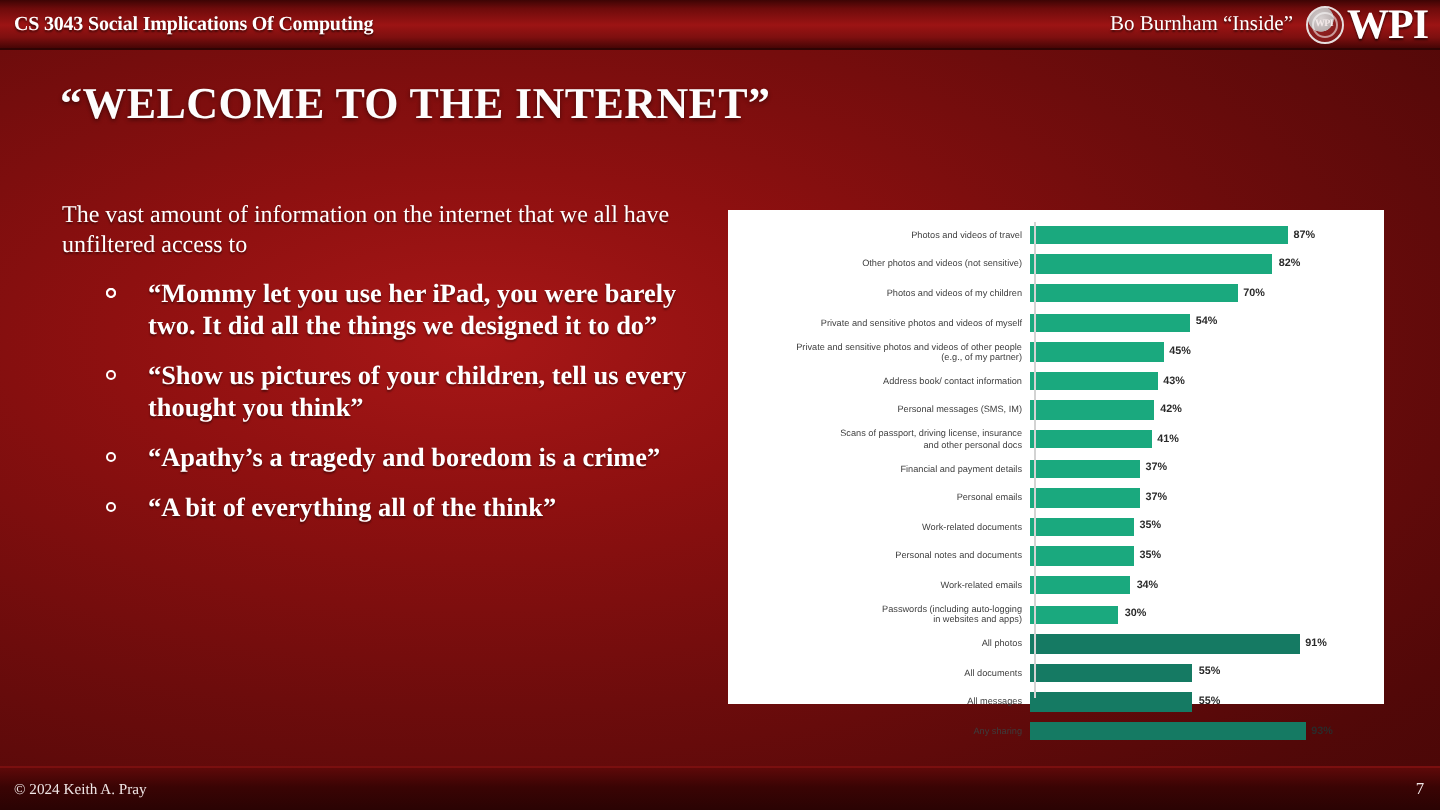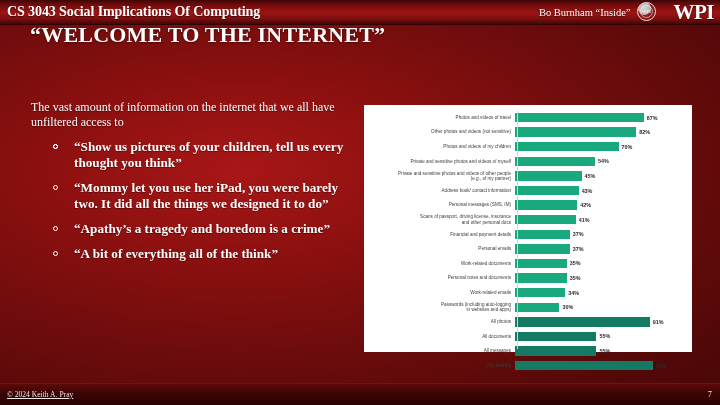--- a/index.html
+++ b/index.html
@@ -15,55 +15,55 @@
       radial-gradient(ellipse 115% 95% at 33% 42%, #a81717 0%, #8e1010 22%, #6d0c0c 48%, #520808 72%, #3d0505 100%);
   }
   
   .header {
     position:absolute; left:0; top:0; width:720px; height:25px;
     background:linear-gradient(to bottom, #3d0404 0%, #6e0b0b 18%, #9c1414 52%, #7d0f0f 78%, #460505 100%);
     display:flex; align-items:center;
     border-bottom:1px solid #2e0303;
   }
   .header-title {
-    color:#ffffff; font-size:14px; font-weight:bold;
+    color:#ffffff; font-size:10px; font-weight:bold;
     margin-left:7px; letter-spacing:-0.1px;
     text-shadow:0 1px 1px rgba(0,0,0,.55);
     white-space:nowrap;
   }
   .header-right {
     margin-left:auto; display:flex; align-items:center; gap:6px;
     margin-right:6px;
   }
   .header-sub {
     color:#ffffff; font-size:10.5px; font-weight:normal;
     text-shadow:0 1px 1px rgba(0,0,0,.55); white-space:nowrap;
   }
-  .wpi-logo { display:flex; gap:18px; }
+  .wpi-logo { display:flex; align-items:center; gap:2px; }
   .seal {
     width:19px; height:19px; border-radius:50%;
     background:radial-gradient(circle at 38% 32%, #d8d2d2 0%, #b9b0b0 40%, #8d1f1f 42%, #7e1414 100%);
     border:1px solid #e6dede;
     display:flex; align-items:center; justify-content:center;
     position:relative;
   }
   .seal::before {
     content:""; position:absolute; inset:2px; border-radius:50%;
     border:1px solid rgba(255,255,255,.55);
   }
   .seal-txt { font-size:5px; color:#f3e9e9; font-weight:bold; line-height:1; letter-spacing:-.3px; }
   .wpi-text {
     font-family:"Liberation Serif", serif;
     font-size:21px; font-weight:bold; color:#ffffff; line-height:1;
     letter-spacing:-0.5px;
     text-shadow:0 1px 1px rgba(0,0,0,.6);
   }
   
   .slide-title {
-    position:absolute; left:30px; top:22px;
+    position:absolute; left:30px; top:39px;
     font-size:22px; font-weight:bold; color:#fdfdfd;
     letter-spacing:.2px;
     text-shadow:0 1px 2px rgba(0,0,0,.45);
     white-space:nowrap;
     font-family:Liberation Serif, serif;
   }
   
   .content { position:absolute; left:31px; top:100px; width:320px; }
   .lead {
     color:#ffffff; font-size:12px; font-weight:normal; line-height:1.24;
@@ -115,21 +115,20 @@
   
   .footer {
     position:absolute; left:0; bottom:0; width:720px; height:22px;
     background:linear-gradient(to bottom, #5e0909 0%, #3a0404 45%, #2a0303 100%);
     display:flex; align-items:center;
     border-top:1px solid #7a0f0f;
   }
   .footer-copy {
     color:#f0e6e6; font-size:7.6px; margin-left:7px;
     font-family:"Liberation Serif", serif;
-    text-decoration:underline;
   }
   .footer-page {
     margin-left:auto; margin-right:8px;
     color:#f0e6e6; font-size:8.4px;
     font-family:"Liberation Serif", serif;
   }
 </style>
 </head>
 <body>
 
@@ -147,22 +146,22 @@
       </div>
     </div>
   </div>
 
   <div class="slide-title">“WELCOME TO THE INTERNET”</div>
 
   <div class="content">
     <div class="lead">The vast amount of information on the internet that we all have unfiltered access to</div>
     <ul class="bullets" id="bullet-list">
         <li class="bullet"><span class="bullet-marker"></span></li>
+        <li class="bullet"><span class="bullet-marker"></span><span>“Mommy let you use her iPad, you were barely two. It did all the things we designed it to do”</span></li>
         <li class="bullet"><span class="bullet-marker"></span><span>“Show us pictures of your children, tell us every thought you think”</span></li>
-        <li class="bullet"><span class="bullet-marker"></span><span>“Mommy let you use her iPad, you were barely two. It did all the things we designed it to do”</span></li>
         <li class="bullet"><span class="bullet-marker"></span><span>“Apathy’s a tragedy and boredom is a crime”</span></li>
         <li class="bullet"><span class="bullet-marker"></span><span>“A bit of everything all of the think”</span></li>
       </ul>
   </div>
 
   <div class="chart-panel">
     <div class="chart-inner">
       <div class="axis-line"></div>
       <div id="chart-rows">
           <div class="row">

